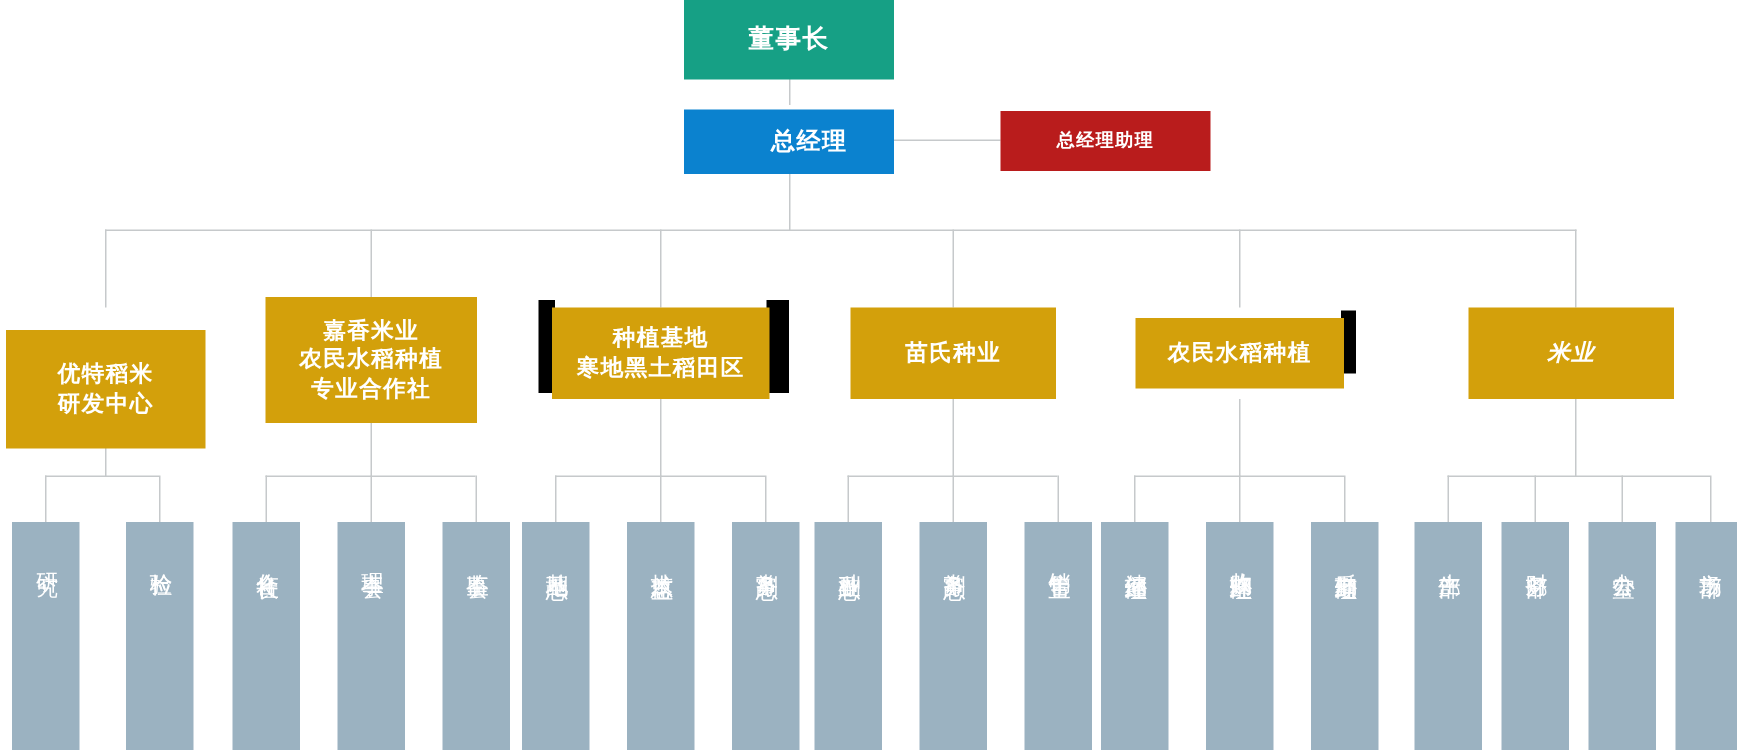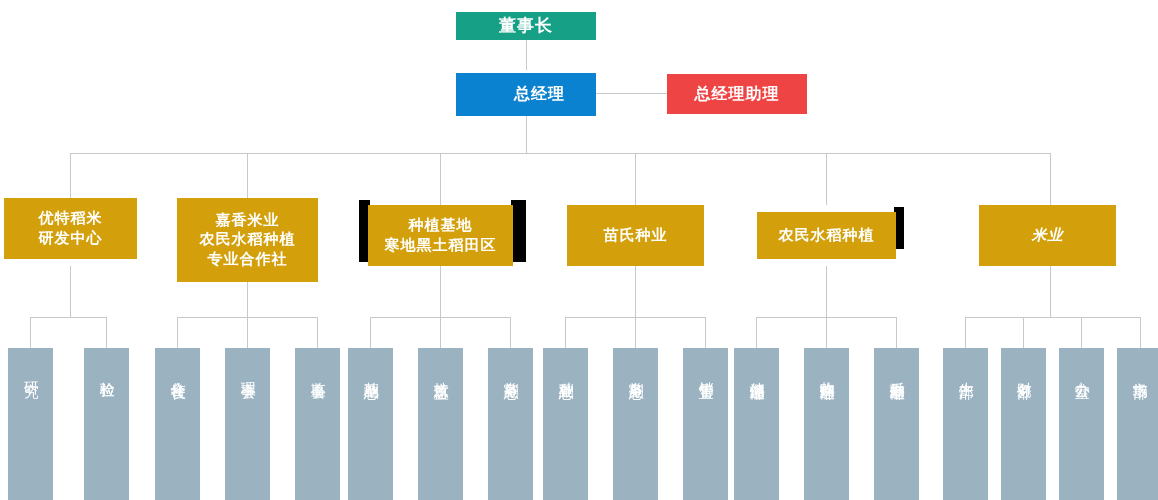--- a/index.html
+++ b/index.html
@@ -35,21 +35,21 @@
     justify-content: center;
     text-align: center;
     color: #ffffff;
     font-weight: bold;
     letter-spacing: 1px;
     line-height: 1.28;
     white-space: pre-line;
   }
   .node.chair   { background: #16a085; font-size: 17px; }
   .node.gm      { background: #0b82cf; font-size: 16px; }
-  .node.gma     { background: #ef4444; font-size: 16px; }
+  .node.gma     { background: #b91c1c; font-size: 12px; }
   .node.div     { background: #d3a00b; font-size: 15px; }
 
   
   .blackbar {
     position: absolute;
     background: #000000;
   }
 
   
   .leaf {
@@ -120,27 +120,27 @@
   <div class="line v" style="left:826px; top:317px; height:31px;"></div>
   <div class="line v" style="left:896px; top:317px; height:31px;"></div>
 
   <div class="line v" style="left:1050px; top:266px; height:52px;"></div>
   <div class="line h" style="left:965px;  top:317px; width:175px;"></div>
   <div class="line v" style="left:965px;  top:317px; height:31px;"></div>
   <div class="line v" style="left:1023px; top:317px; height:31px;"></div>
   <div class="line v" style="left:1081px; top:317px; height:31px;"></div>
   <div class="line v" style="left:1140px; top:317px; height:31px;"></div>
 
-  <div class="node chair" style="left:456px; top:12px; width:140px; height:28px;">董事长</div>
+  <div class="node chair" style="left:456px; top:0px; width:140px; height:53px;">董事长</div>
 
   <div class="node gm" style="left:456px; top:73px; width:140px; height:43px;padding-left:27px;">总经理</div>
 
   <div class="node gma" style="left:667px; top:74px; width:140px; height:40px;">总经理助理</div>
 
-  <div class="node div" style="left:4px; top:198px; width:133px; height:61px;">优特稻米
+  <div class="node div" style="left:4px; top:220px; width:133px; height:79px;">优特稻米
 研发中心</div>
 
   <div class="node div" style="left:177px; top:198px; width:141px; height:84px;">嘉香米业
 农民水稻种植
 专业合作社</div>
 
   <div class="blackbar" style="left:359px; top:200px; width:11px; height:62px;"></div>
   <div class="blackbar" style="left:511px; top:200px; width:15px; height:62px;"></div>
   <div class="node div" style="left:567px; top:205px; width:137px; height:61px;">苗氏种业</div>
 

